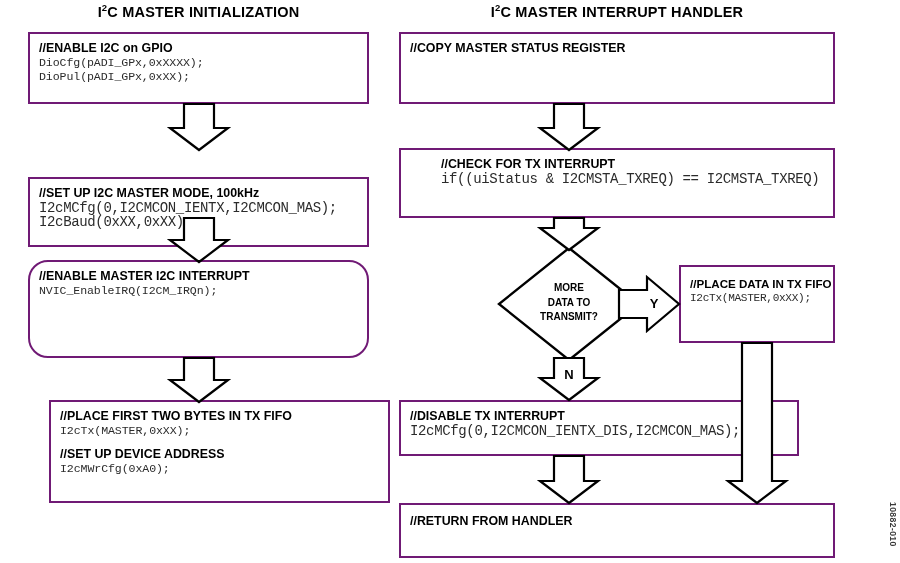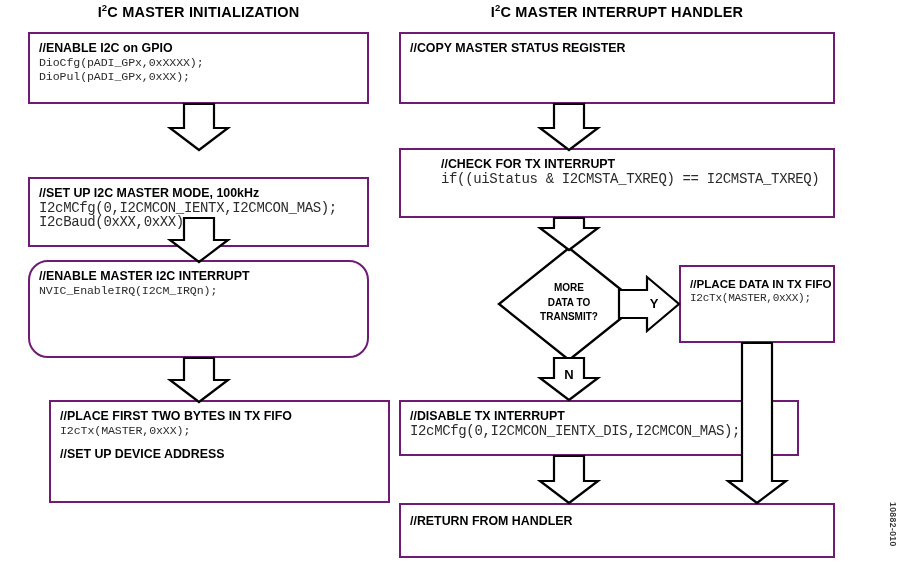--- a/index.html
+++ b/index.html
@@ -110,20 +110,21 @@
   <div class="node" style="left:14px;top:260px;width:341px;height:98px;border-radius:20px;">
     <div class="cmt">//ENABLE MASTER I2C INTERRUPT</div>
     <div class="code">NVIC_EnableIRQ(I2CM_IRQn);</div>
   </div>
 
   <div class="node" style="left:14px;top:400px;width:341px;height:103px;margin-left:21px;">
     <div class="cmt">//PLACE FIRST TWO BYTES IN TX FIFO</div>
     <div class="code">I2cTx(MASTER,0xXX);</div>
     <div class="spacer"></div>
     <div class="cmt">//SET UP DEVICE ADDRESS</div>
+    <div class="code">I2cMWrCfg(0xA0);</div>
   </div>
 
   <div class="node" style="left:385px;top:32px;width:436px;height:72px;">
     <div class="cmt">//COPY MASTER STATUS REGISTER</div>
   </div>
 
   <div class="node" style="left:385px;top:148px;width:436px;height:70px;padding-left:40px;">
     <div class="cmt">//CHECK FOR TX INTERRUPT</div>
     <div class="code tight">if((uiStatus &amp; I2CMSTA_TXREQ) == I2CMSTA_TXREQ)</div>
   </div>

